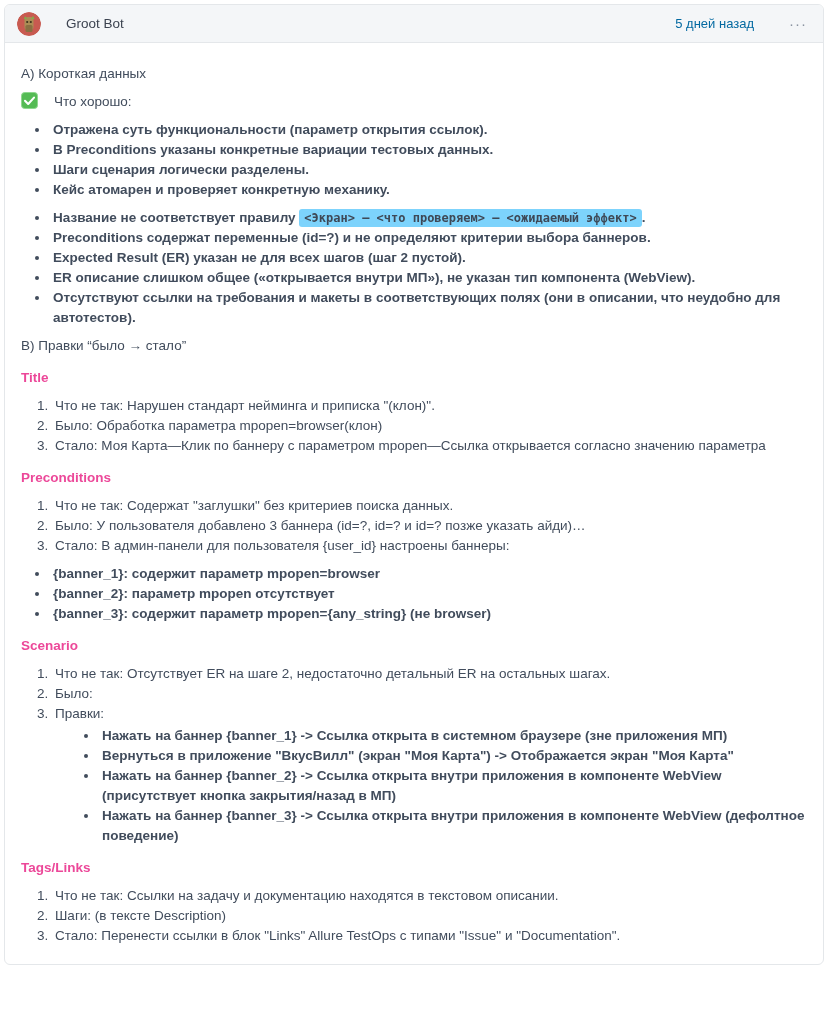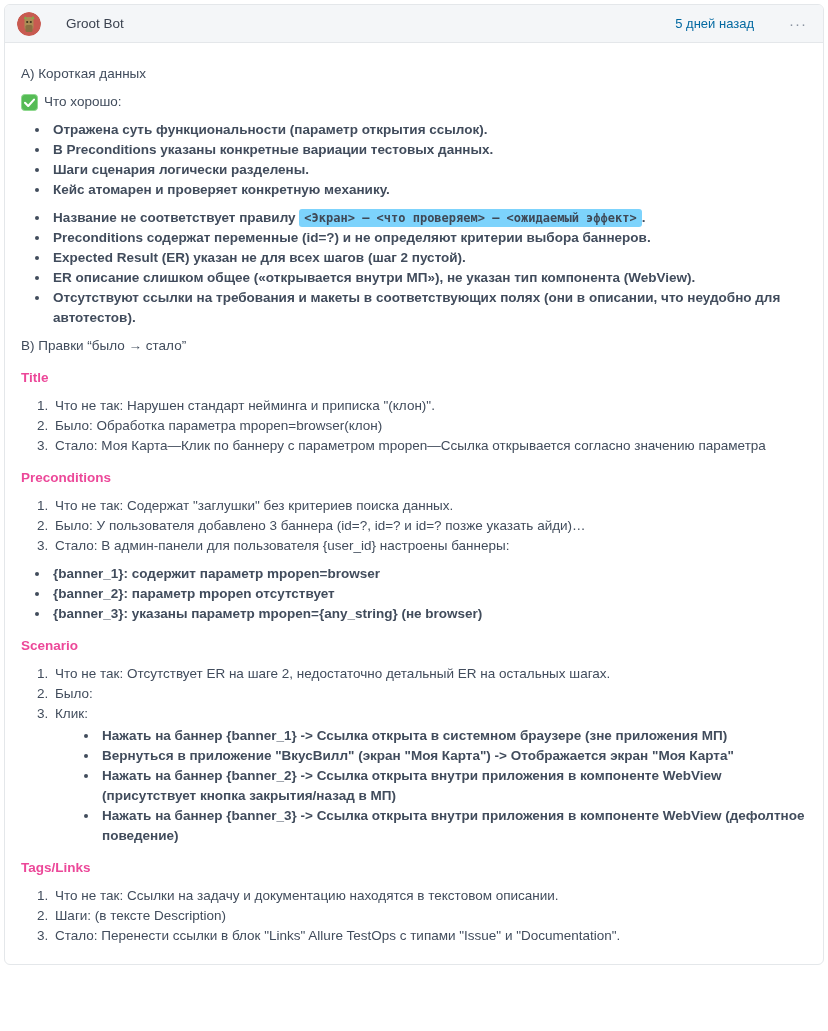--- a/index.html
+++ b/index.html
@@ -42,21 +42,21 @@
     line-height: 20px;
   }
   .card-body p { margin: 8px 0; }
   .card-body ul, .card-body ol { margin: 8px 0; }
   .card-body ul { padding-left: 29px; font-weight: bold; }
   .card-body ol { padding-left: 31px; }
   .card-body li { padding-left: 3px; }
   .card-body li ul { margin: 2px 0 4px 0; padding-left: 44px; list-style: disc; }
   .card-body h4 { margin: 12px 0 6px 0; font-size: 13.5px; font-weight: 700; color: #ec4899; }
 
-  .status-line { display: flex; align-items: center; gap: 6px; }
+  .status-line { display: flex; align-items: flex-start; gap: 16px; }
   .emoji { width: 17px; height: 17px; display: inline-block; flex: 0 0 auto; }
 
   code.inline-code {
     font-family: "DejaVu Sans Mono", "Liberation Mono", monospace;
     font-size: 12px;
     background: #7dd3fc;
     border-radius: 3px;
     padding: 2px 5px;
     color: #3e4856;
     white-space: nowrap;
@@ -127,31 +127,31 @@
 
     <h4>Preconditions</h4>
     <ol>
       <li>Что не так: Содержат "заглушки" без критериев поиска данных.</li>
       <li>Было: У пользователя добавлено 3 баннера (id=?, id=? и id=? позже указать айди)…</li>
       <li>Стало: В админ-панели для пользователя {user_id} настроены баннеры:</li>
     </ol>
     <ul>
       <li>{banner_1}: содержит параметр mpopen=browser</li>
       <li>{banner_2}: параметр mpopen отсутствует</li>
-      <li>{banner_3}: указаны параметр mpopen={any_string} (не browser)</li>
+      <li>{banner_3}: содержит параметр mpopen={any_string} (не browser)</li>
     </ul>
 
     <h4>Scenario</h4>
     <ol>
       <li>Что не так: Отсутствует ER на шаге 2, недостаточно детальный ER на остальных шагах.</li>
       <li>
         <span>Было:</span>
       </li>
       <li>
-        <span>Клик:</span>
+        <span>Правки:</span>
         <ul>
           <li>Нажать на баннер {banner_1} -&gt; Ссылка открыта в системном браузере (зне приложения МП)</li>
           <li>Вернуться в приложение "ВкусВилл" (экран "Моя Карта") -&gt; Отображается экран "Моя Карта"</li>
           <li>Нажать на баннер {banner_2} -&gt; Ссылка открыта внутри приложения в компоненте WebView (присутствует кнопка закрытия/назад в МП)</li>
           <li>Нажать на баннер {banner_3} -&gt; Ссылка открыта внутри приложения в компоненте WebView (дефолтное поведение)</li>
         </ul>
       </li>
     </ol>
 
     <h4>Tags/Links</h4>

